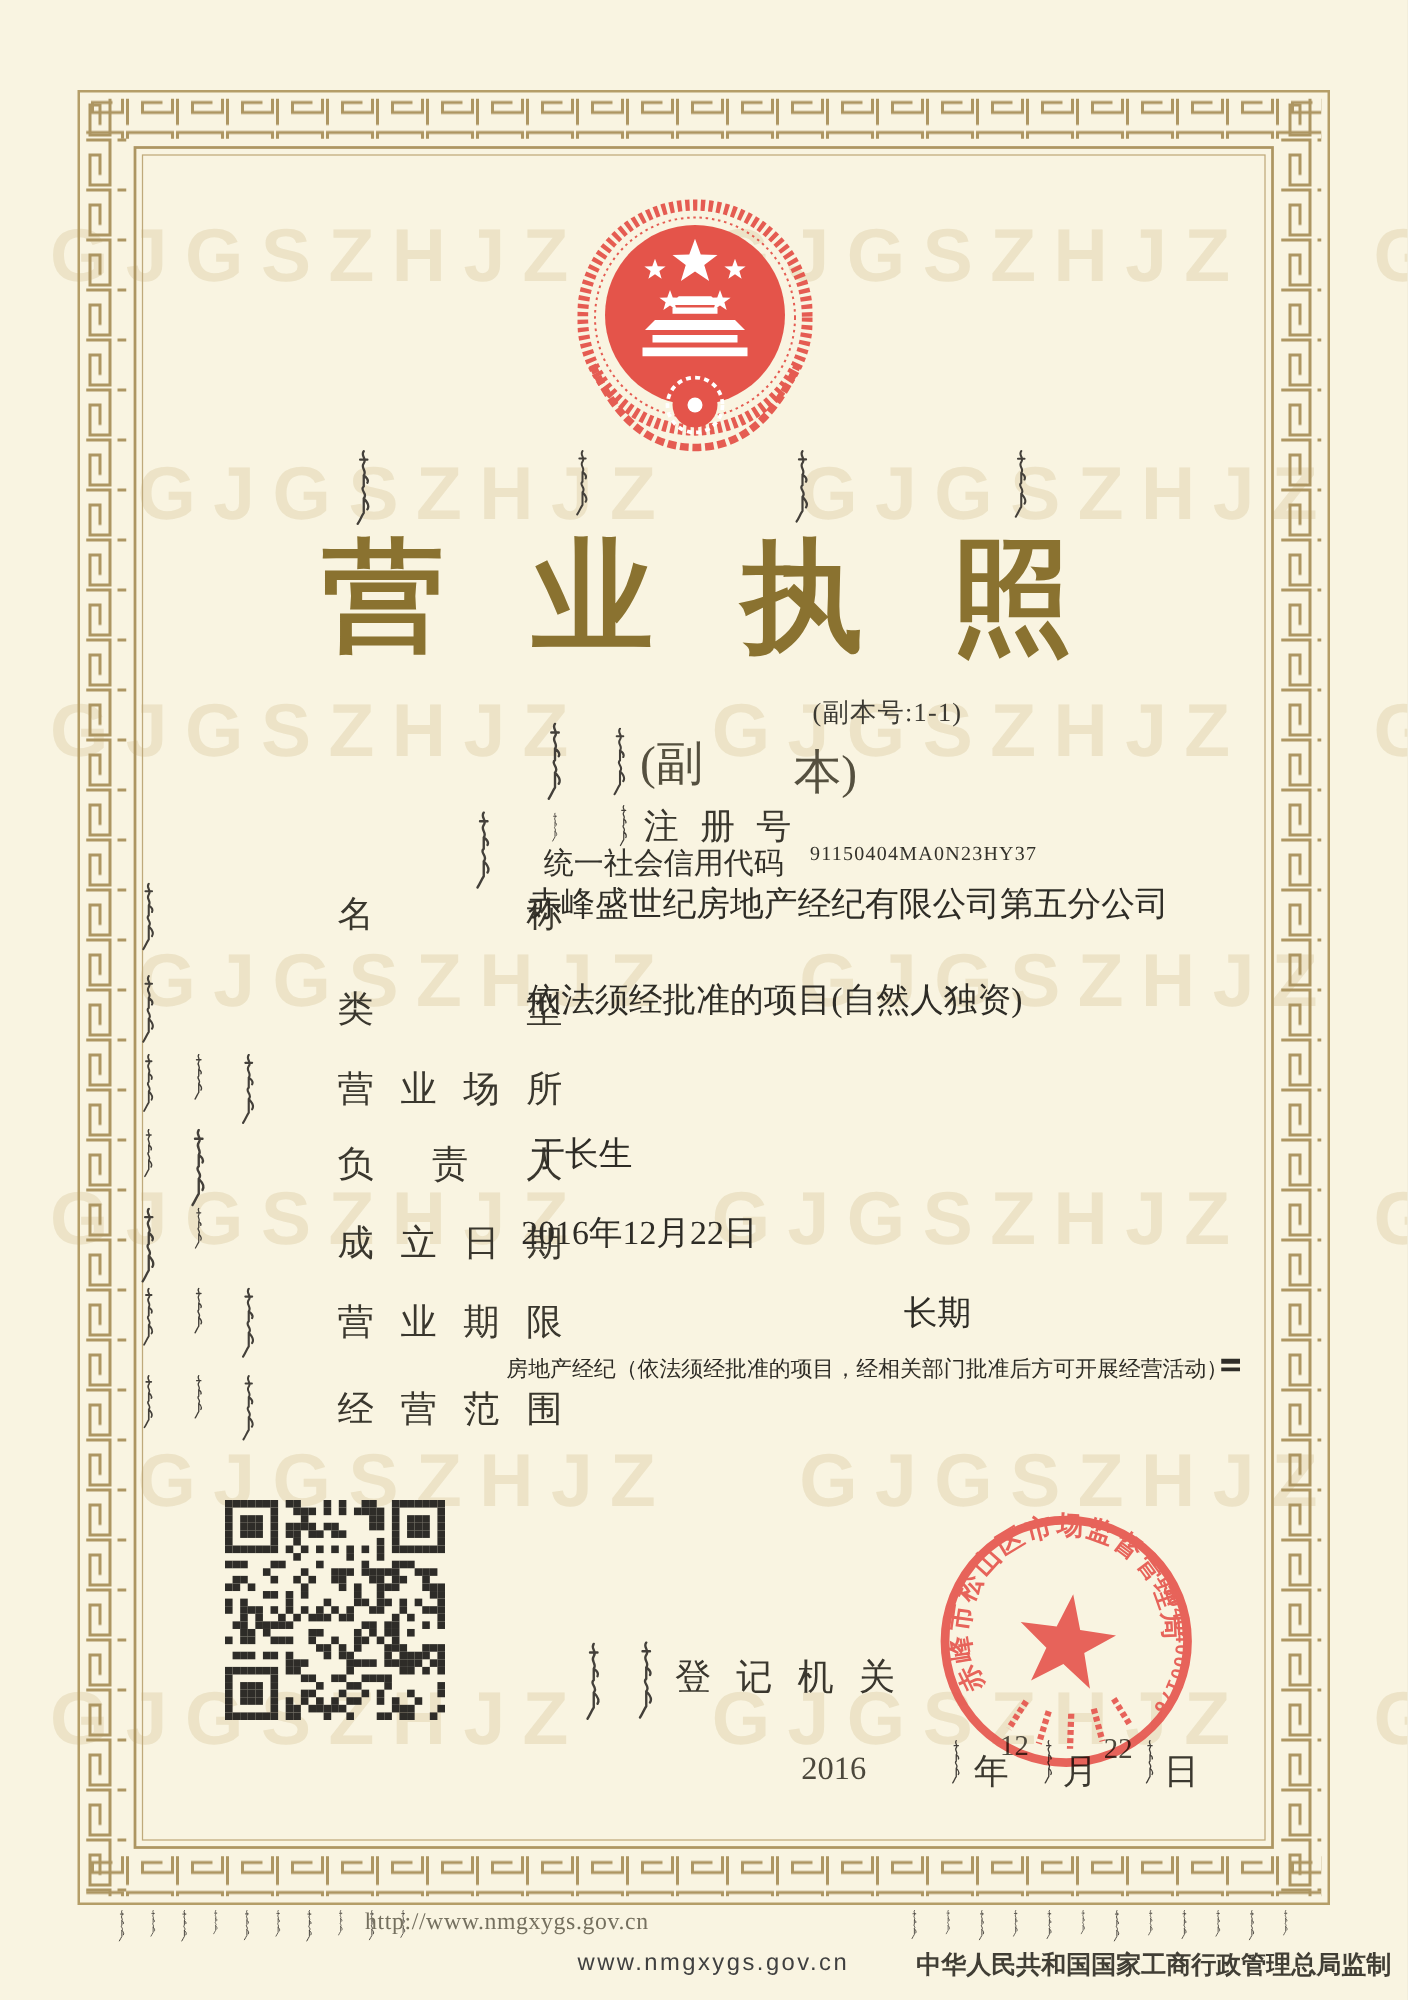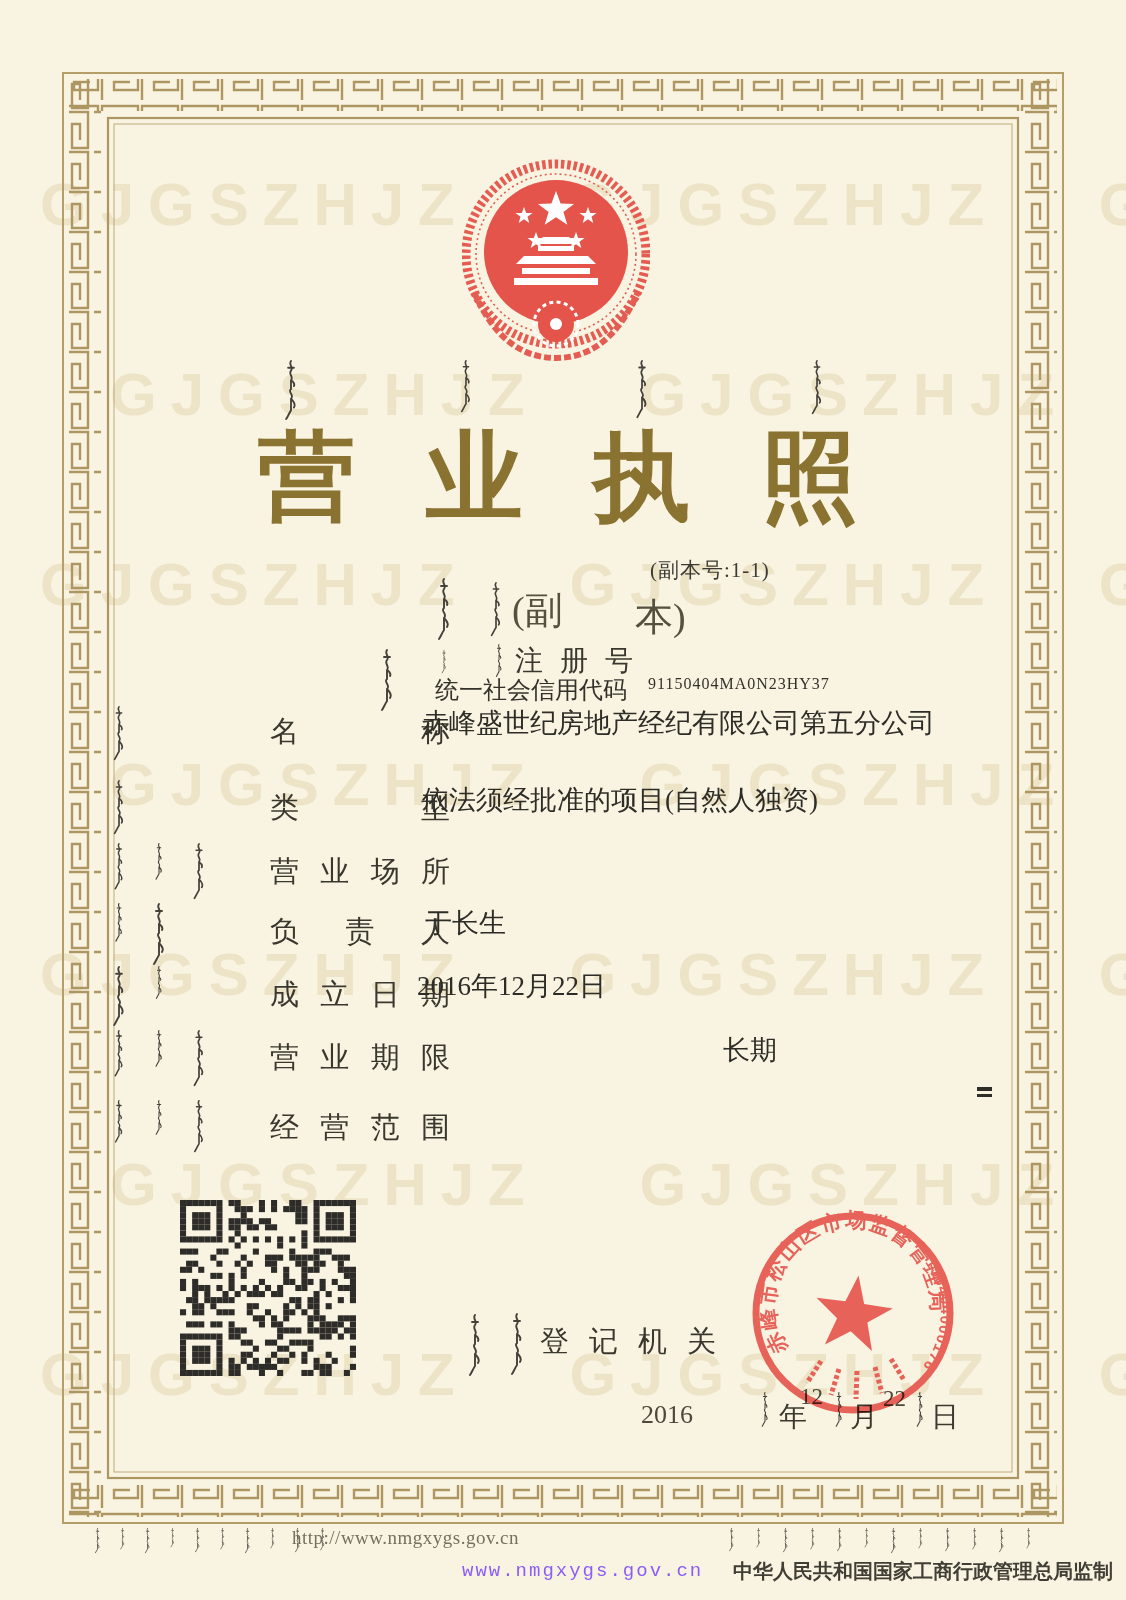--- a/index.html
+++ b/index.html
@@ -40,21 +40,21 @@
 
   .registrar-label{left:540px;top:1322px;width:176px;font-size:29px;color:#3a372e;}
 
   .seal{left:743px;top:1203px;mix-blend-mode:multiply;opacity:.92;z-index:3;}
 
   .date-num{font-family:"Liberation Serif",serif;color:#4c483c;}
   .date-cjk{font-size:28px;color:#3b382f;}
 
   .footer-url{font-family:"Liberation Serif",serif;font-size:19px;letter-spacing:.5px;color:#75705f;}
   .footer-cjk{font-size:20px;font-weight:bold;color:#413e35;}
-  .footer-site{font-family:Liberation Mono, monospace;font-size:19px;letter-spacing:2px;color:#8b5cf6;}
+  .footer-site{font-family:Liberation Sans, sans-serif;font-size:19px;letter-spacing:2px;color:#404040;}
   .mg-row{display:flex;gap:14px;}
   .mg-row .mg{width:11px;}
 
   .scope-mark{width:15px;}
   .scope-mark div{height:3.5px;background:#2f2d28;margin-bottom:3px;}
 </style>
 </head>
 <body>
 
 <svg width="0" height="0" style="position:absolute">
@@ -269,20 +269,21 @@
       <span class="mg" style="height:44px"><svg viewBox="0 0 14 64">
             <use href="#mg"></use>
           </svg></span>
       <span class="mg" style="height:36px"><svg viewBox="0 0 14 64">
             <use href="#mg"></use>
           </svg></span>
       <span class="mg" style="height:54px"><svg viewBox="0 0 14 64">
             <use href="#mg"></use>
           </svg></span>
     </div>
+    <div class="abs f-note" style="left:405px;top:1083px">房地产经纪（依法须经批准的项目，经相关部门批准后方可开展经营活动）</div>
     <div class="abs scope-mark" style="left:977px;top:1087px">
         <div></div>
         <div></div>
       </div>
     <div class="abs f-label spread" style="left:270px;top:1108px">
         <span>经</span>
         <span>营</span>
         <span>范</span>
         <span>围</span>
       </div>

